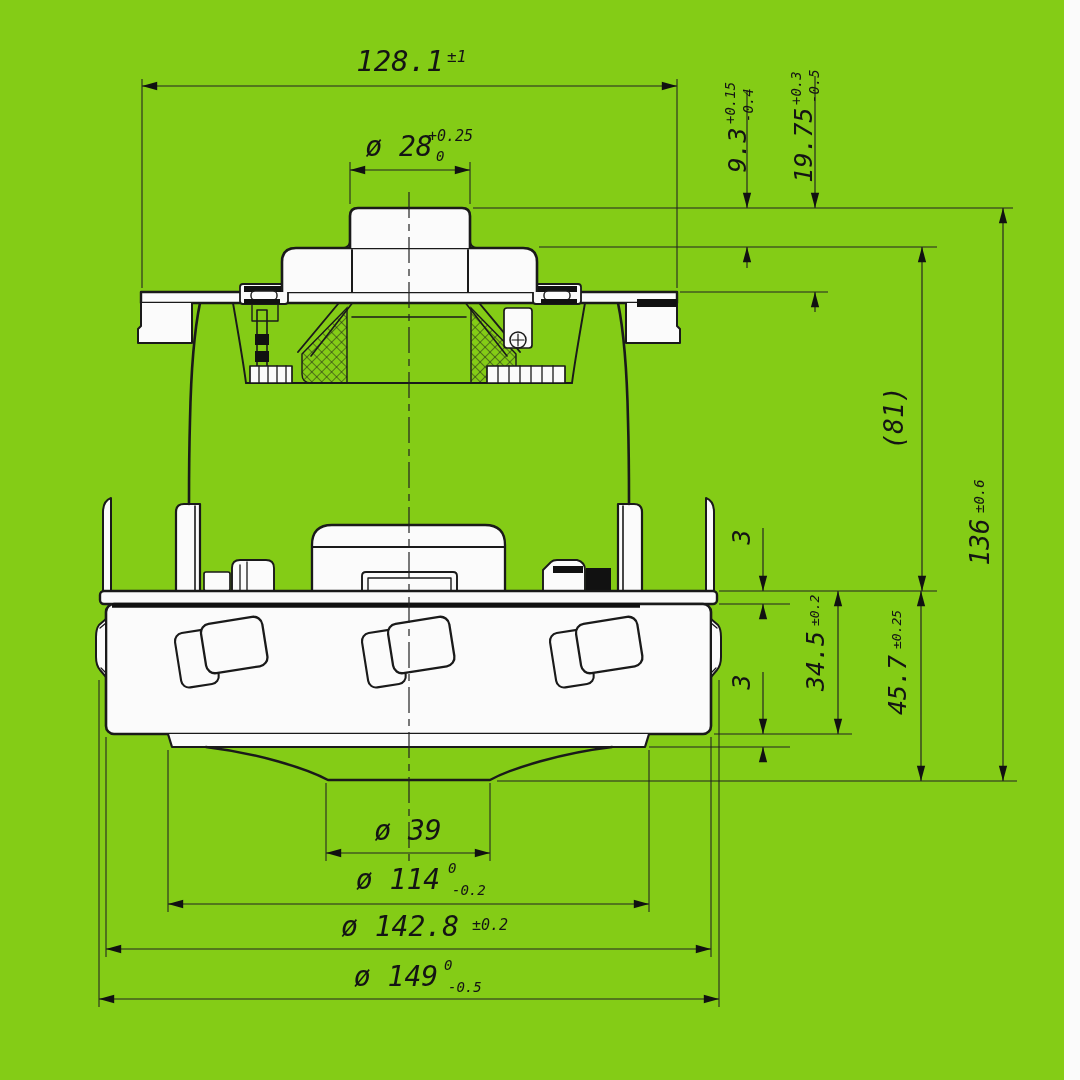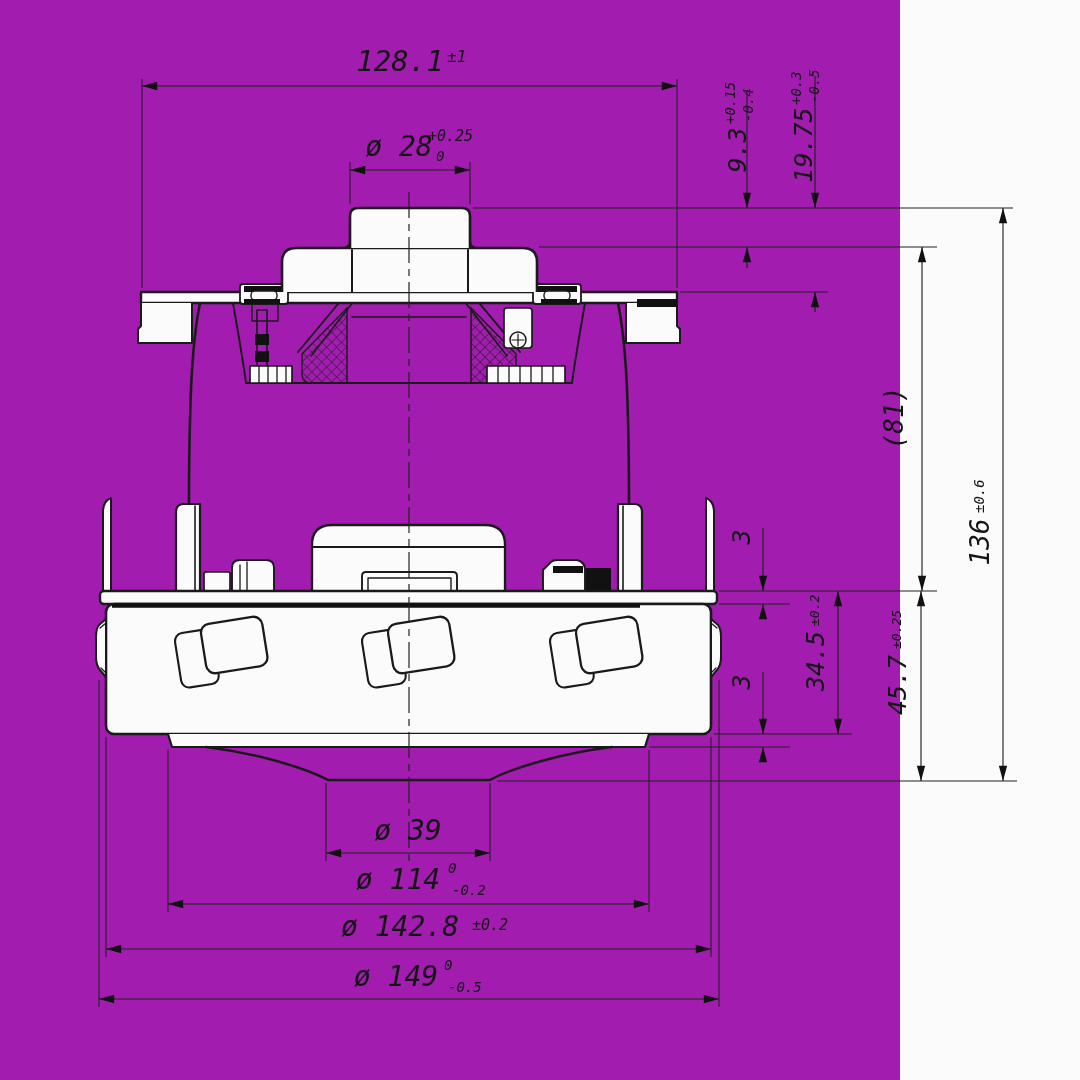--- a/index.html
+++ b/index.html
@@ -2,21 +2,21 @@
 <html><head>
 <meta charset="utf-8">
 <style>
   html,body{margin:0;padding:0;}
   body{
     width:1080px;height:1080px;
     background:#fbfbfb;
     font-family:"DejaVu Sans Mono","Liberation Mono",monospace;
     overflow:hidden;
   }
-  .stage{position:relative;width:900px;height:1080px;background:#a21caf;}
+  .stage{position:relative;width:1064px;height:1080px;background:#84cc16;}
   svg{display:block;}
   text{
     font-family:"DejaVu Sans Mono","Liberation Mono",monospace;
     font-style:italic;
     fill:#141414;
   }
   .part{stroke:#1a1a1a;fill:none;stroke-linejoin:round;stroke-linecap:round;}
   .partfill{stroke:#1a1a1a;fill:#fbfbfb;stroke-linejoin:round;}
   .dim{stroke:#222;stroke-width:1.15;fill:none;}
   .ext{stroke:#222;stroke-width:1.05;fill:none;}

